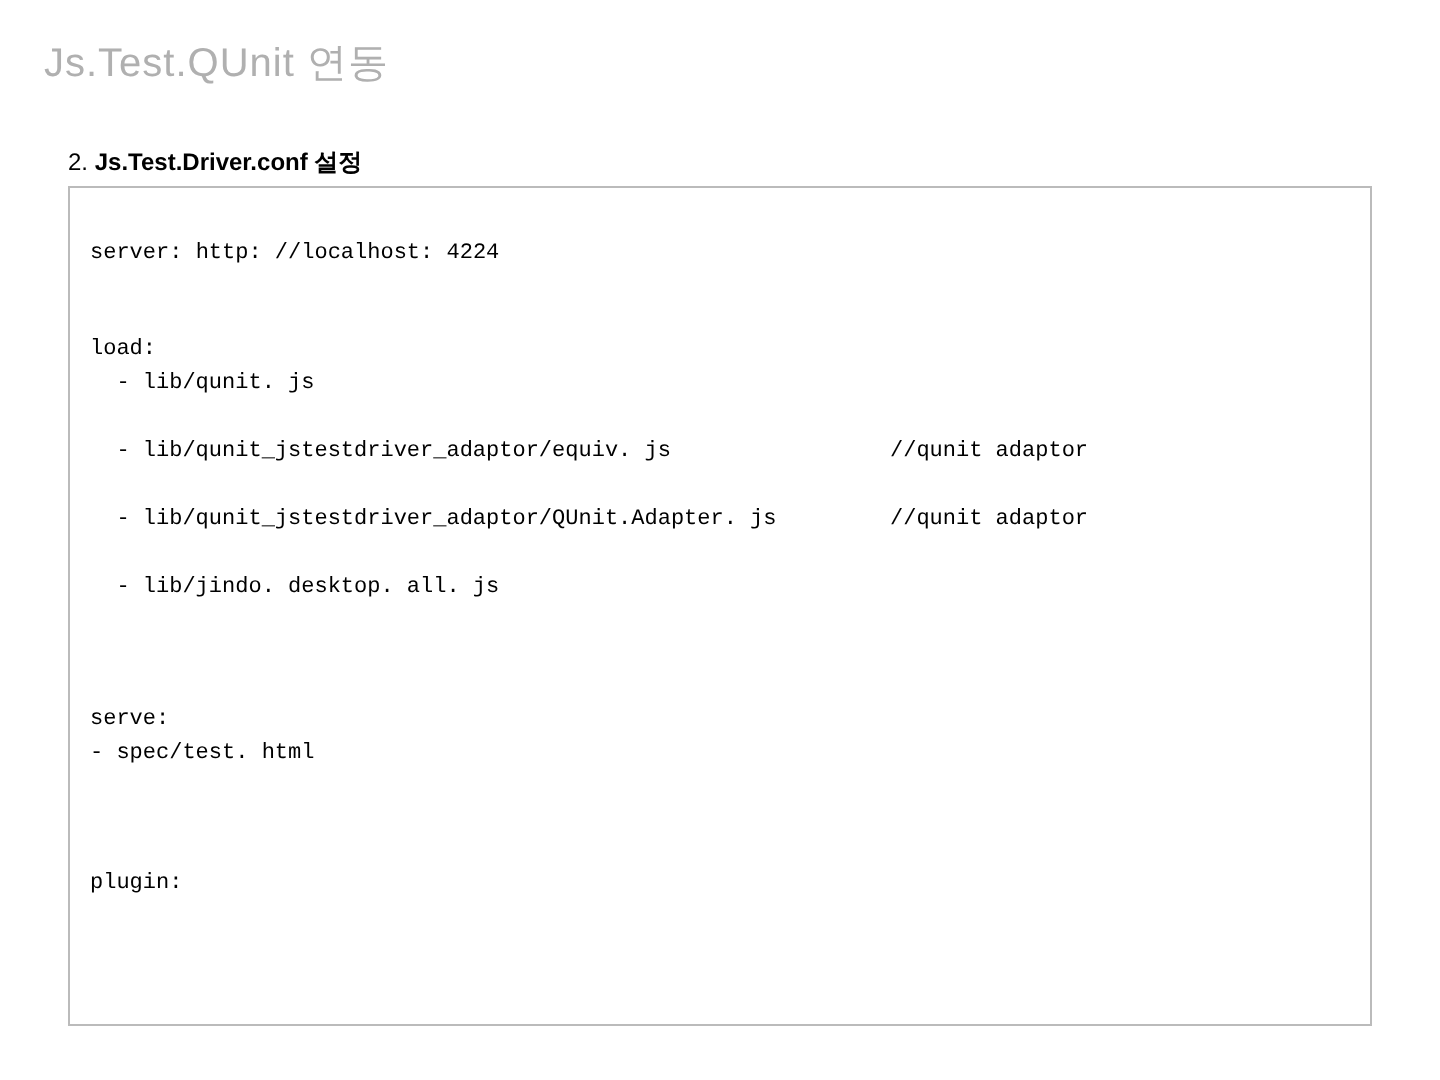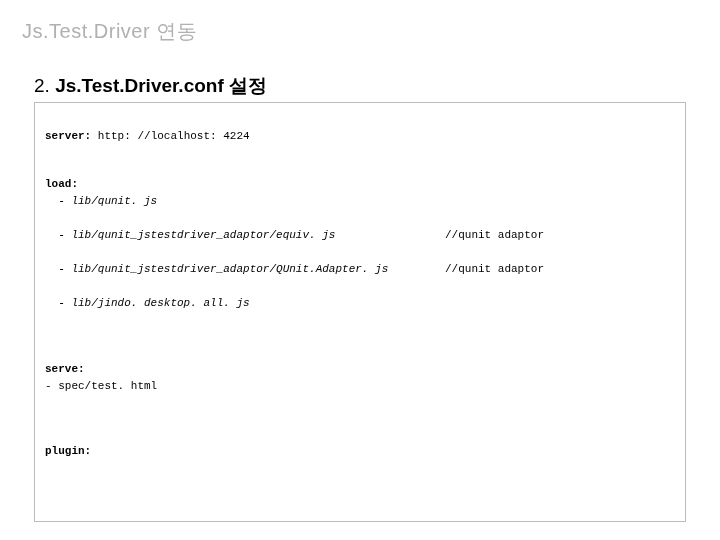--- a/index.html
+++ b/index.html
@@ -12,47 +12,47 @@
     color: #333;
   }
   .page-title {
     font-size: 20px;
     color: #b0b0b0;
     font-weight: normal;
     letter-spacing: 0.5px;
     margin-bottom: 28px;
   }
   .subtitle-row {
-    font-size: 19px;
+    font-size: 12px;
     margin: 0 0 3px 12px;
     color: #000;
   }
   .subtitle-row .num { font-weight: normal; }
   .subtitle-row .label { font-weight: bold; }
   .code-box {
     border: 1px solid #bbb;
     margin: 0 12px 14px 12px;
     padding: 8px 10px 10px 10px;
     font-family: "Courier New", monospace;
     font-size: 11px;
     line-height: 1.55;
     color: #000;
     white-space: pre;
   }
   .code-block { margin-bottom: 14px; }
   .code-block:last-child { margin-bottom: 0; }
-  .bold { font-weight: bold; }
+  .bold { font-weight: normal; }
   .load-line { display: flex; }
-  .load-left { min-width: 400px; font-style: italic; }
+  .load-left { min-width: 400px; }
   .load-comment { }
 </style>
 </head>
 <body>
 
-<h1 class="page-title">Js.Test.Driver 연동</h1>
+<h1 class="page-title">Js.Test.QUnit 연동</h1>
 
 <div class="subtitle-row">
   <span class="num">2.</span>
   <span class="label">Js.Test.Driver.conf 설정</span>
 </div>
 
 <div class="code-box">
 <div class="code-block"><span class="bold">server:</span><span> http: //localhost: 4224</span></div>
 <div class="code-block"><span class="bold">load:</span>
 <div class="load-line"><span class="load-left">  - lib/qunit. js</span><span class="load-comment"></span></div>

